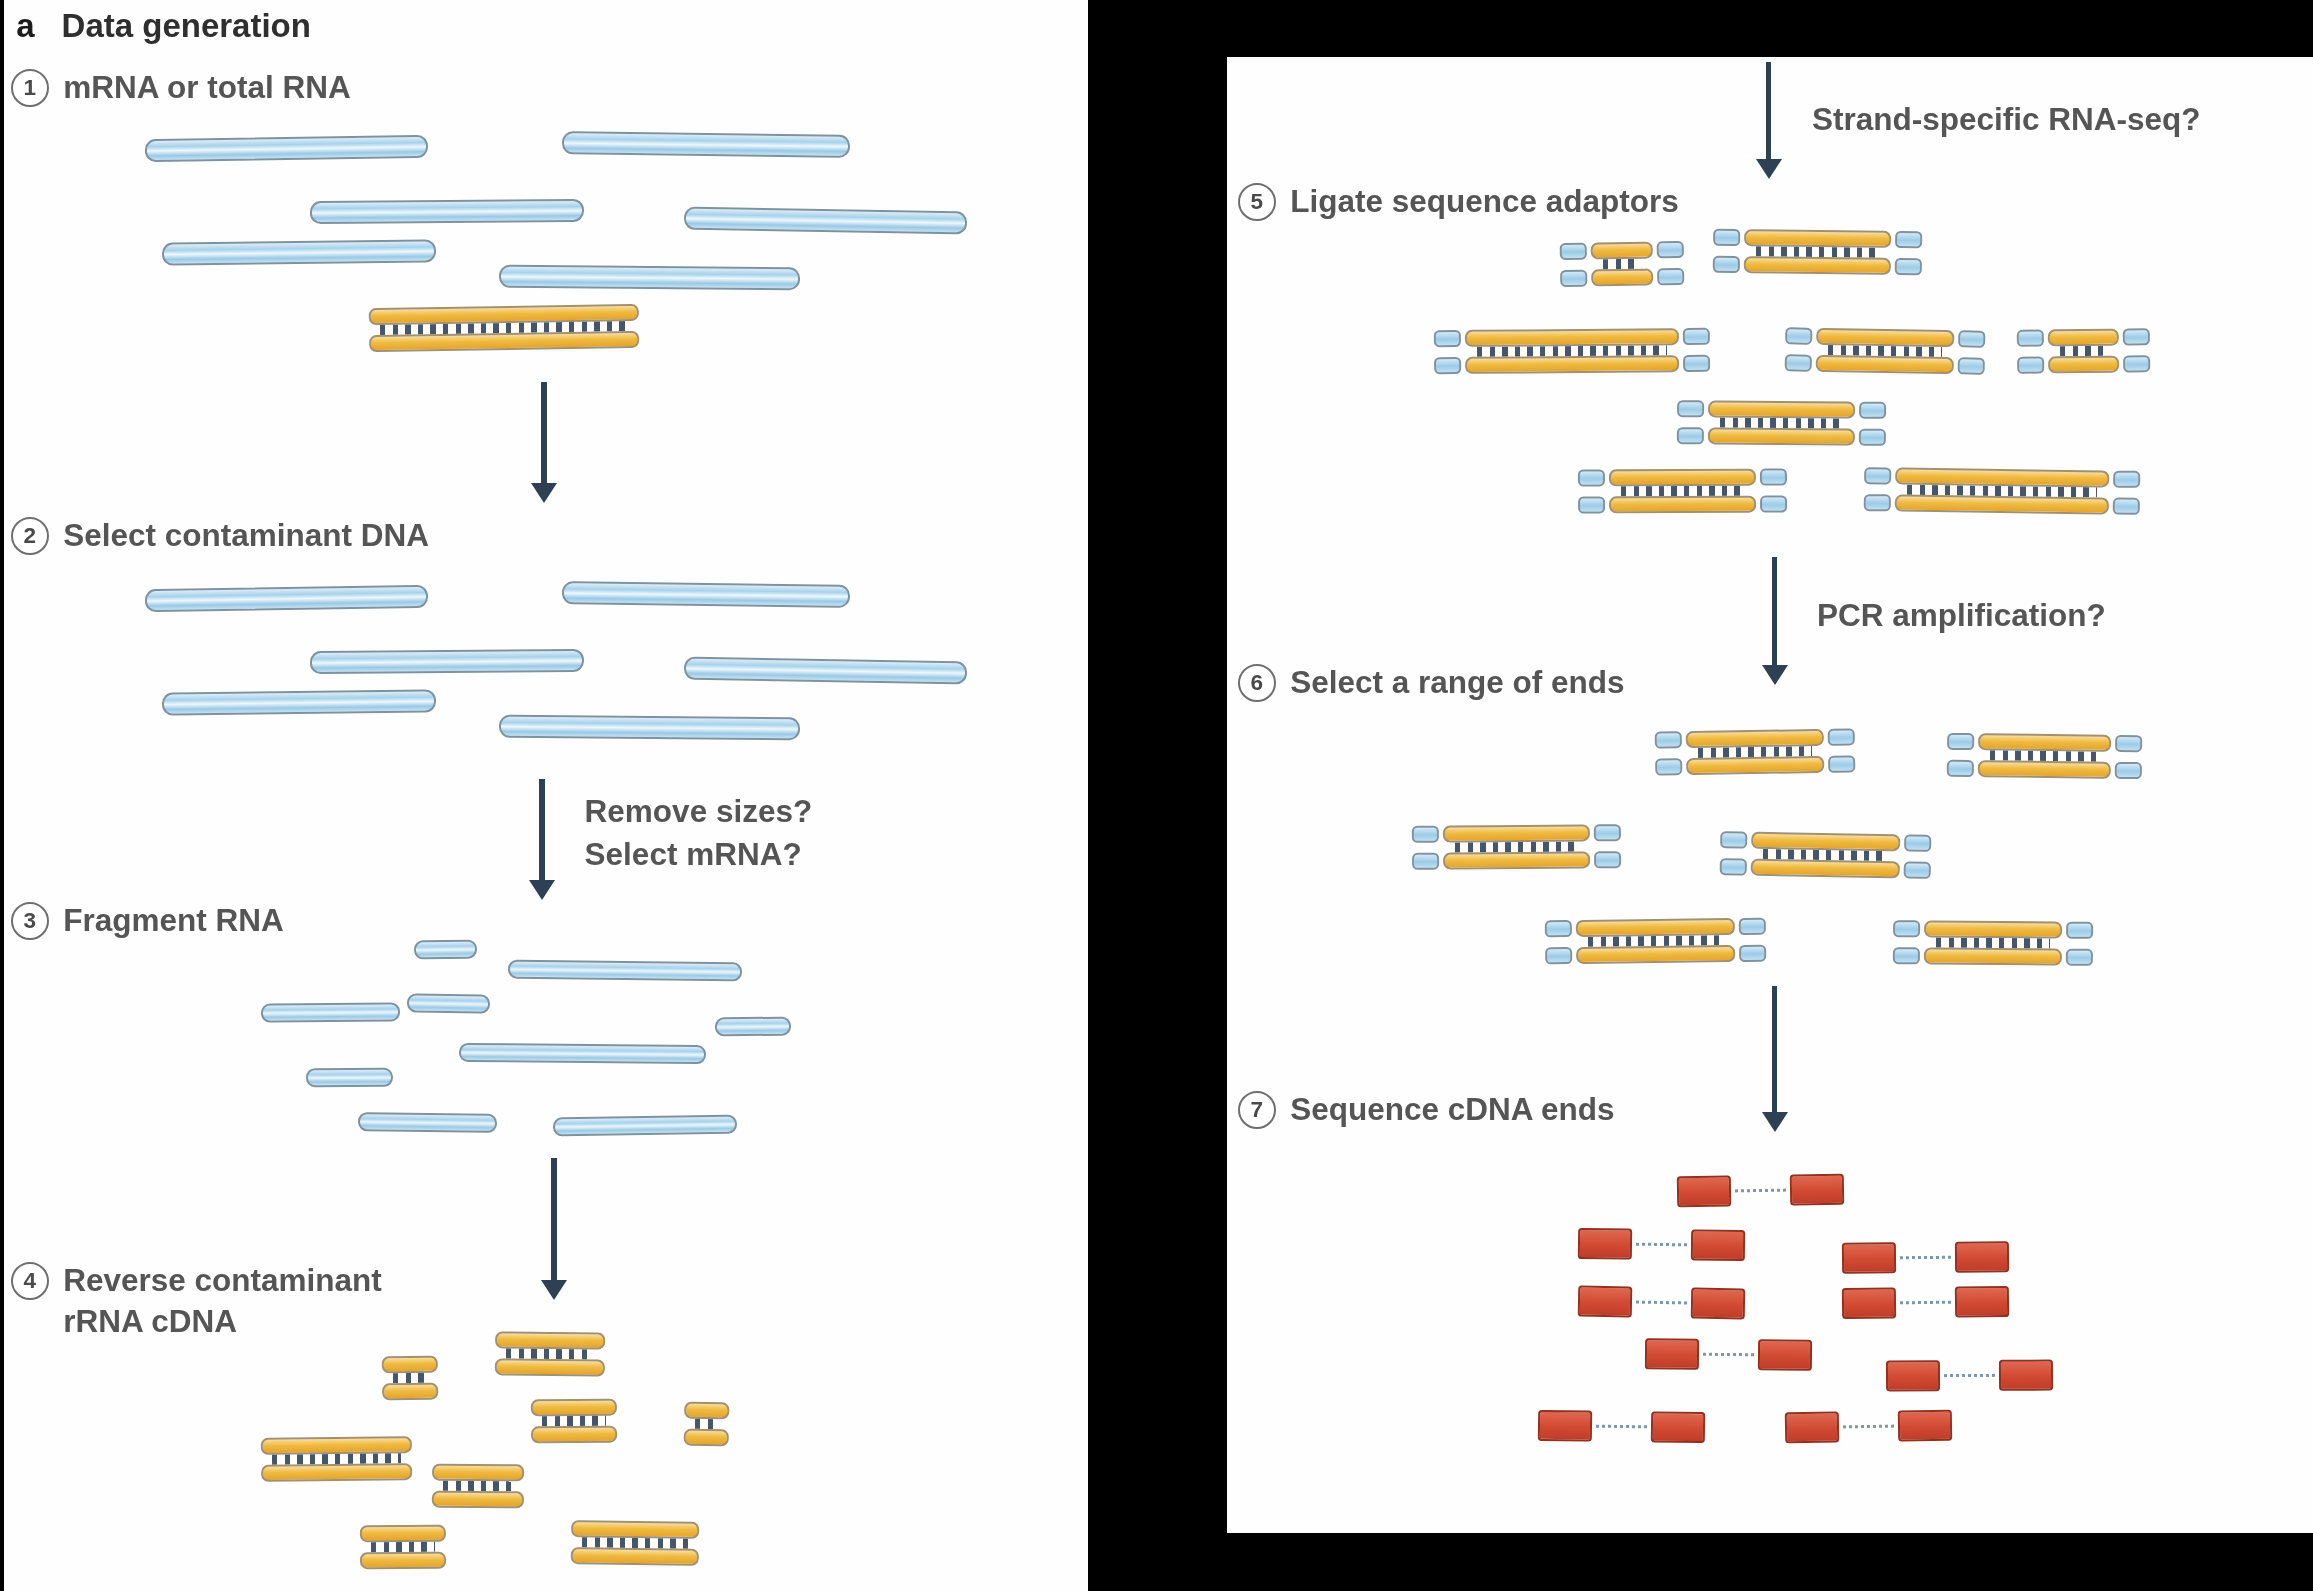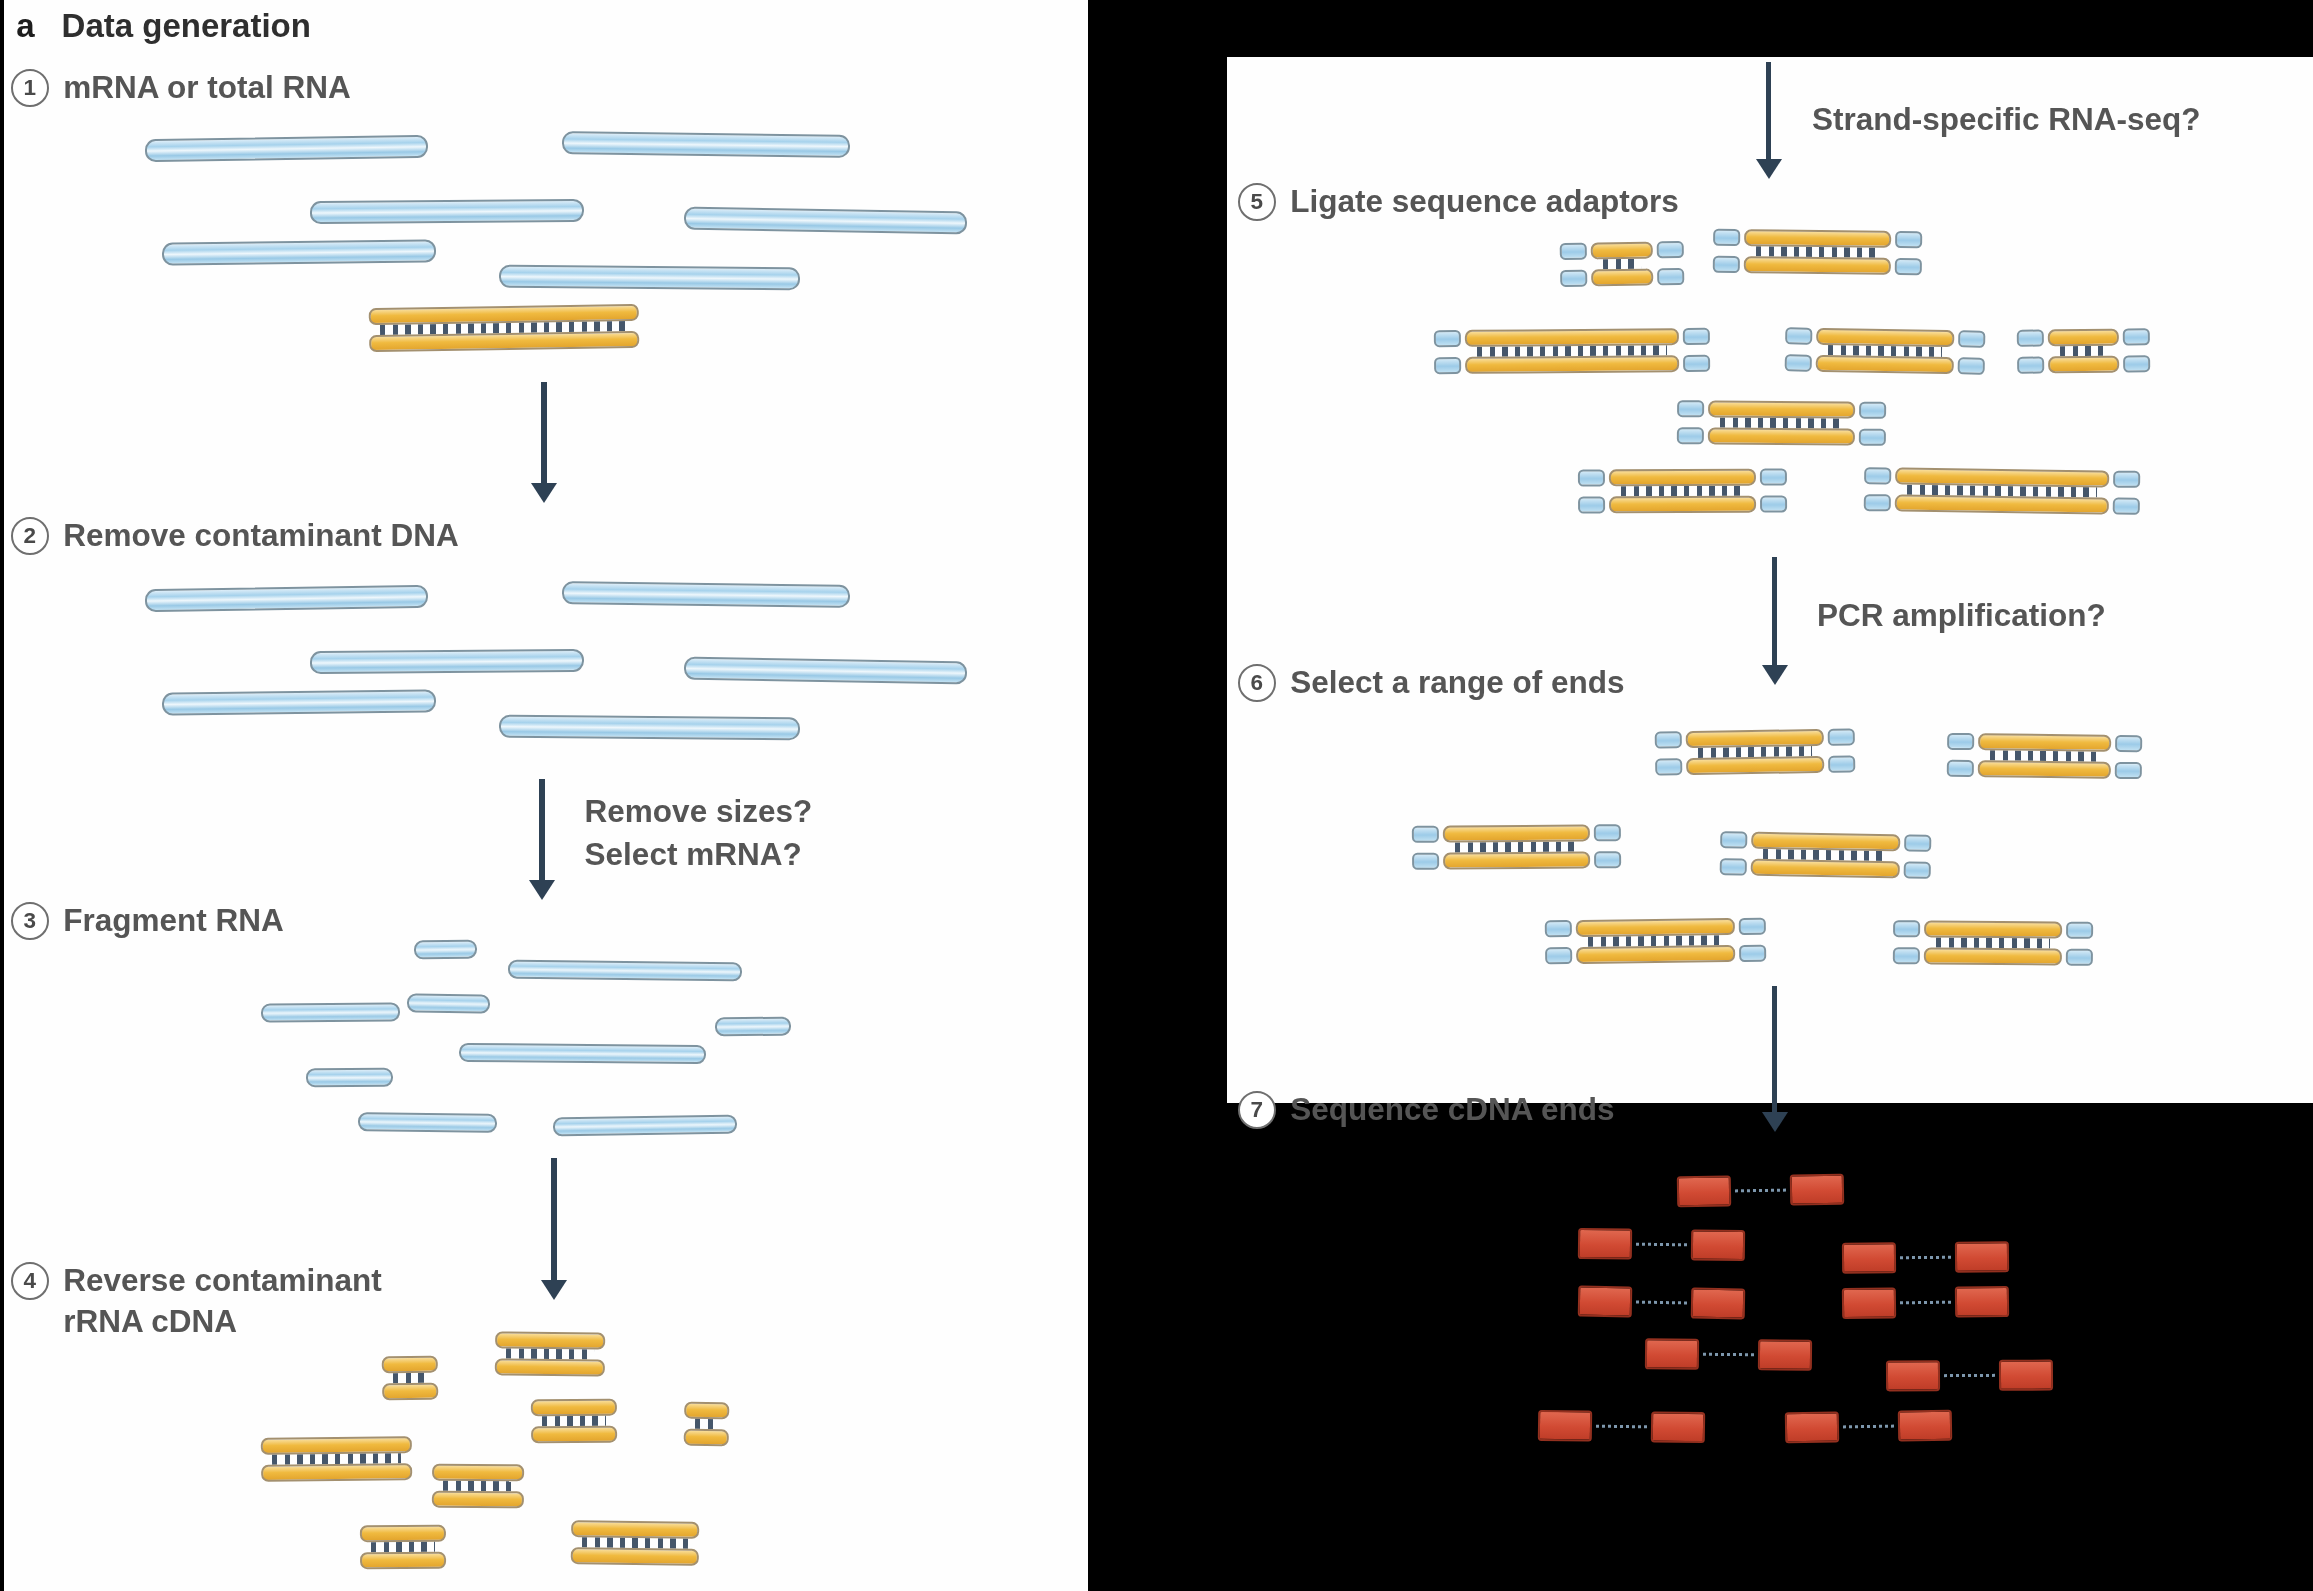--- a/index.html
+++ b/index.html
@@ -1,20 +1,20 @@
 <!DOCTYPE html>
 <html style="font-size:14.4px"><head>
 <meta charset="utf-8">
 <style>
   html,body{margin:0;padding:0;background:#000;}
   .stage{position:relative;width:2313px;height:1591px;background:#000;overflow:hidden;
          font-family:"Liberation Sans",sans-serif;}
   .panel{position:absolute;background:#fefefe;}
   .panel-left{left:3.6px;top:0;width:1084px;height:1591px;}
-  .panel-right{left:1227px;top:57px;width:1086px;height:1046px;}
+  .panel-right{left:1227px;top:57px;width:1086px;height:1476px;}
 
   .figtitle{position:absolute;left:12.6px;top:7.2px;display:flex;gap:27px;
             font-size:33px;font-weight:bold;color:#2f2f2f;}
   .figtitle .flet{color:#1d1d1d;}
 
   .steprow{position:absolute;display:flex;gap:14.4px;align-items:flex-start;}
   .stepnum{flex:0 0 auto;width:34px;height:34px;border:2.7px solid #6f6f6f;border-radius:50%;
            display:flex;align-items:center;justify-content:center;background:#fff;
            font-size:22.5px;font-weight:bold;color:#4a4a4a;margin-top:1.8px;}
   .steplab{font-size:31.5px;font-weight:bold;color:#555;line-height:1.3;}
@@ -58,21 +58,21 @@
       <span>Data generation</span>
     </header>
 
     <div class="steprow" style="left:7.2px;top:67px">
       <span class="stepnum">1</span>
       <span class="steplab">mRNA or total RNA</span>
     </div>
 
     <div class="steprow" style="left:7.2px;top:515px">
       <span class="stepnum">2</span>
-      <span class="steplab">Remove contaminant DNA</span>
+      <span class="steplab">Select contaminant DNA</span>
     </div>
 
     <div class="ann" style="left:581px;top:790px">
       <div>Remove sizes?</div>
       <div>Select mRNA?</div>
     </div>
 
     <div class="steprow" style="left:7.2px;top:900px">
       <span class="stepnum">3</span>
       <span class="steplab">Fragment RNA</span>

